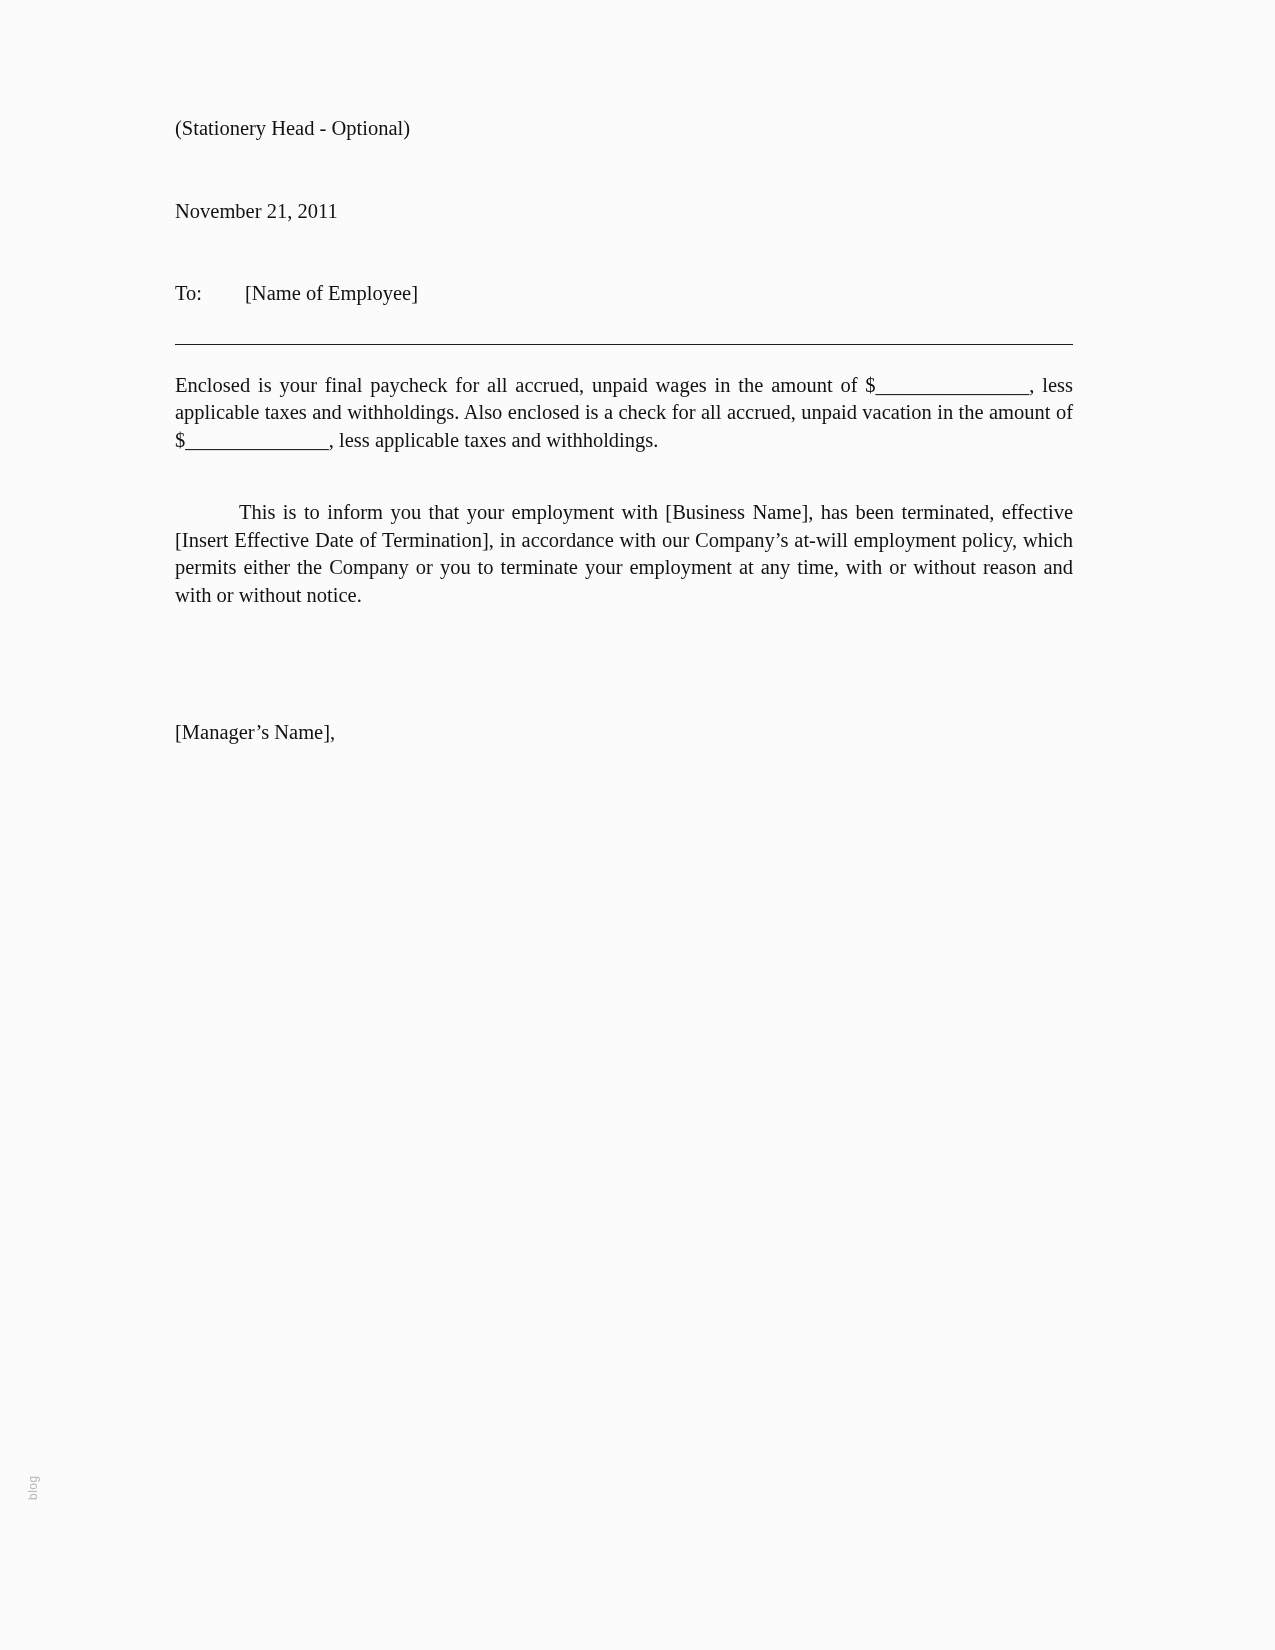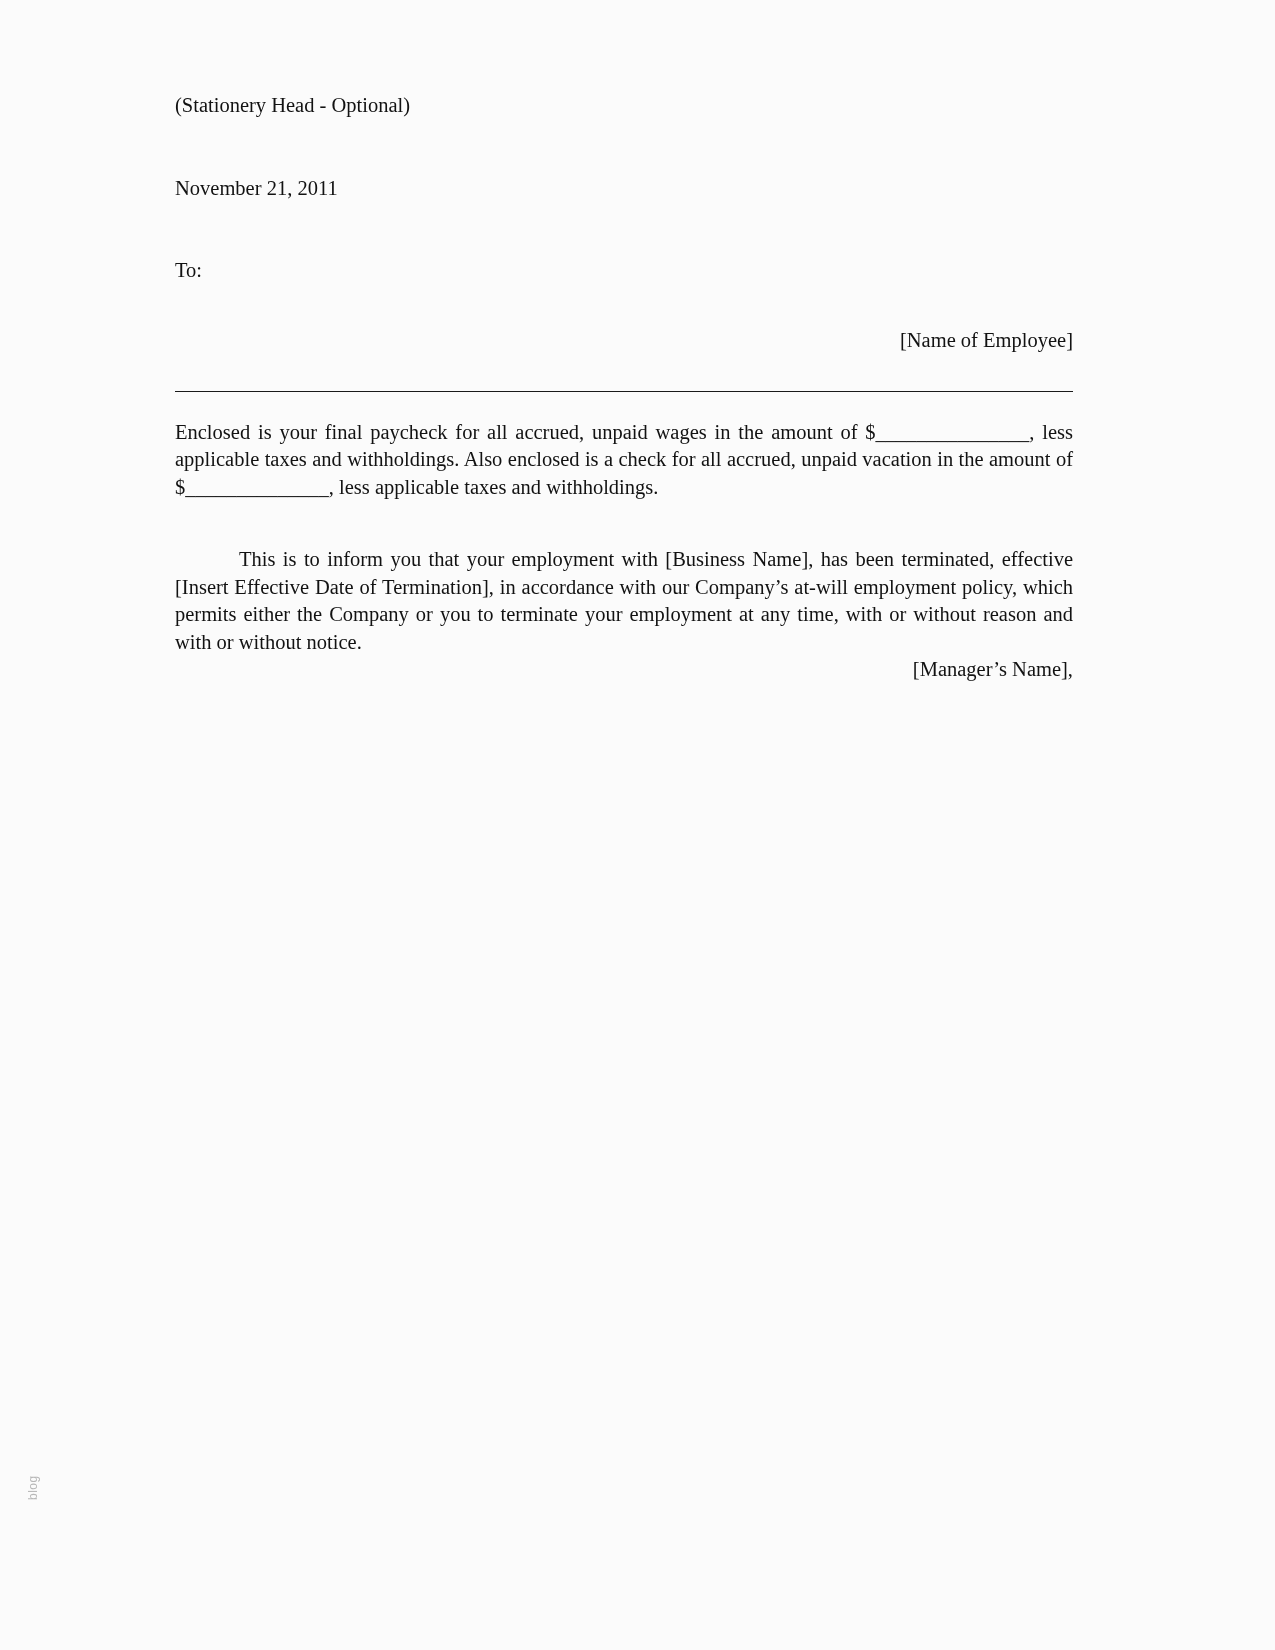--- a/index.html
+++ b/index.html
@@ -15,70 +15,68 @@
     background: #fbfbfb;
     overflow: hidden;
     font-family: "Liberation Serif", "DejaVu Serif", serif;
     color: #121212;
   }
   .content {
     position: absolute;
     top: 0;
     left: 175px;
     width: 898px;
-    padding-top: 92px;
+    padding-top: 115px;
     font-size: 20.5px;
     line-height: 27.5px;
     font-family: Liberation Serif, serif;
   }
   .stationery {
     margin: 0;
   }
   .date {
     margin: 55px 0 0 0;
   }
   .meta {
     margin-top: 55px;
   }
   .meta-row {
     display: flex;
     margin-top: 27px;
   }
   .meta-row:first-child {
     margin-top: 0;
-    flex-direction: column;
   }
   .meta-label {
     display: inline-block;
     width: 70px;
     flex: 0 0 70px;
   }
   .meta-value {
     flex: 1;
-    text-align: right;
   }
   hr.divider {
     border: none;
     border-top: 1.5px solid #1a1a1a;
     margin: 36px 0 0 0;
     width: 100%;
   }
   p.body {
     margin: 27px 0 0 0;
     text-align: justify;
   }
   p.body.first {
     margin-top: 45px;
     text-indent: 64px;
   }
   .closing {
     margin: 27px 0 0 0;
   }
   .signature {
-    text-align: right;
+    margin-top: 110px;
   }
   .signature p {
     margin: 0;
   }
   .watermark {
     position: absolute;
     left: 26px;
     top: 1500px;
     transform: rotate(-90deg);
     transform-origin: left top;

